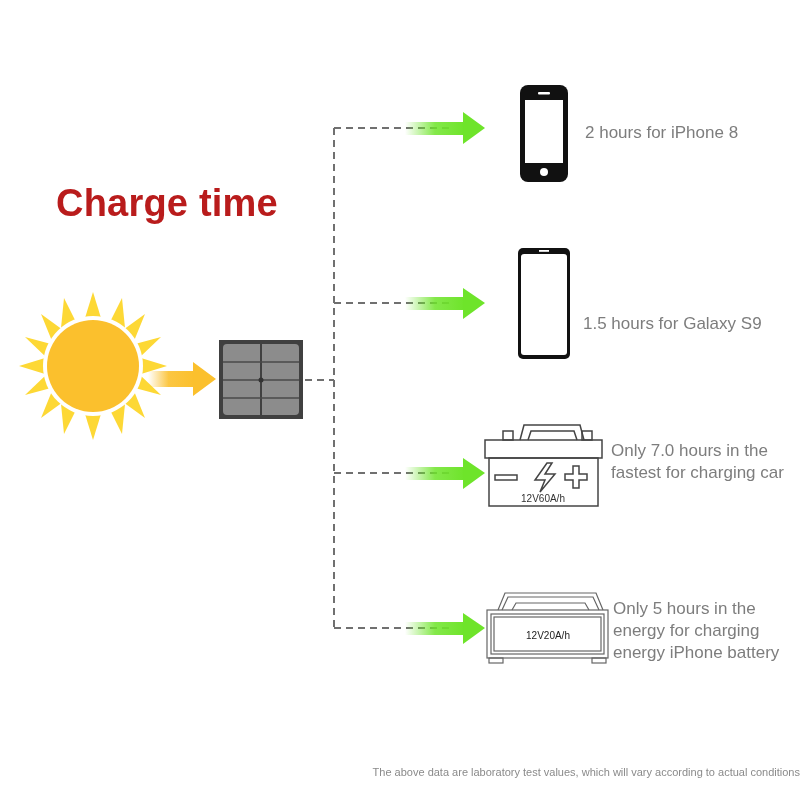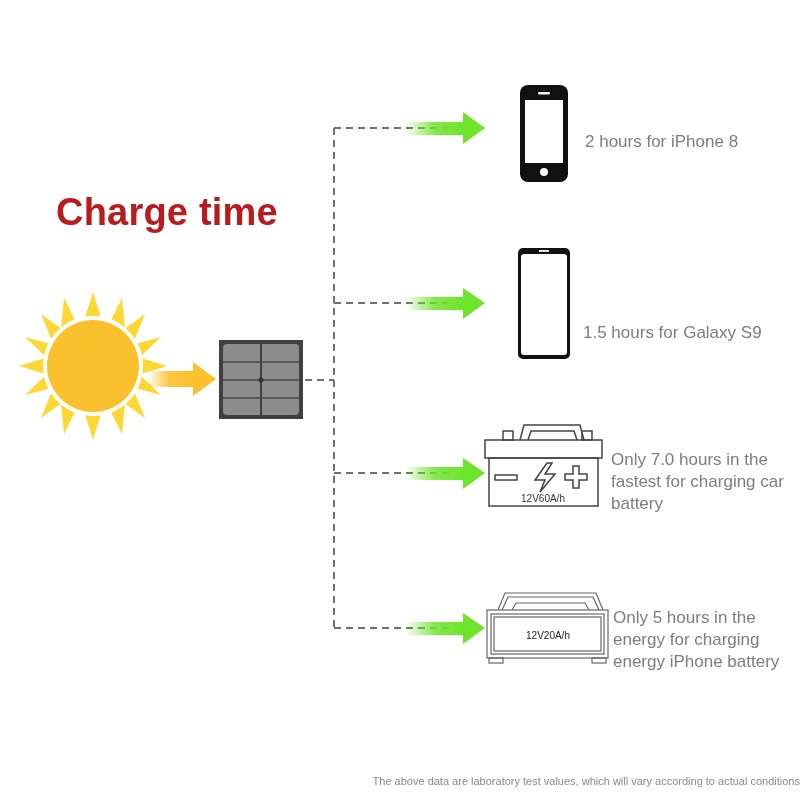--- a/index.html
+++ b/index.html
@@ -1,18 +1,18 @@
 <!DOCTYPE html>
 <html><head>
   <meta charset="utf-8">
   <style>
     html, body { margin: 0; padding: 0; background: #ffffff; }
     body { width: 800px; height: 800px; position: relative; overflow: hidden;
            font-family: "Liberation Sans", sans-serif; }
-    .abs { position: absolute; margin-top: 9px; }
+    .abs { position: absolute; }
     .title { left: 56px; top: 182px; font-size: 38px; font-weight: bold; color: #b91c1c; letter-spacing: 0.2px; }
     .label { color: #7d7d7d; font-size: 17px; line-height: 22px; }
     .footer { left: 0; width: 800px; top: 766px; text-align: right; font-size: 11px; color: #8a8a8a; }
     svg { position: absolute; left: 0; top: 0; }
   </style>
 </head>
 <body>
 
 <svg width="800" height="800" viewBox="0 0 800 800">
   <defs>
@@ -132,21 +132,20 @@
 </svg>
 
 <div class="abs title">Charge time</div>
 
 <div class="abs label" style="left:585px; top:122px;">2 hours for iPhone 8</div>
 <div class="abs label" style="left:583px; top:313px;">1.5 hours for Galaxy S9</div>
 
 <div class="abs label" style="left:611px; top:440px;">
   <div>Only 7.0 hours in the</div>
   <div>fastest for charging car</div>
-  <div>battery</div>
 </div>
 
 <div class="abs label" style="left:613px; top:598px;">
   <div>Only 5 hours in the</div>
   <div>energy for charging</div>
   <div>energy iPhone battery</div>
 </div>
 
 <div class="abs footer">The above data are laboratory test values, which will vary according to actual conditions</div>
 

